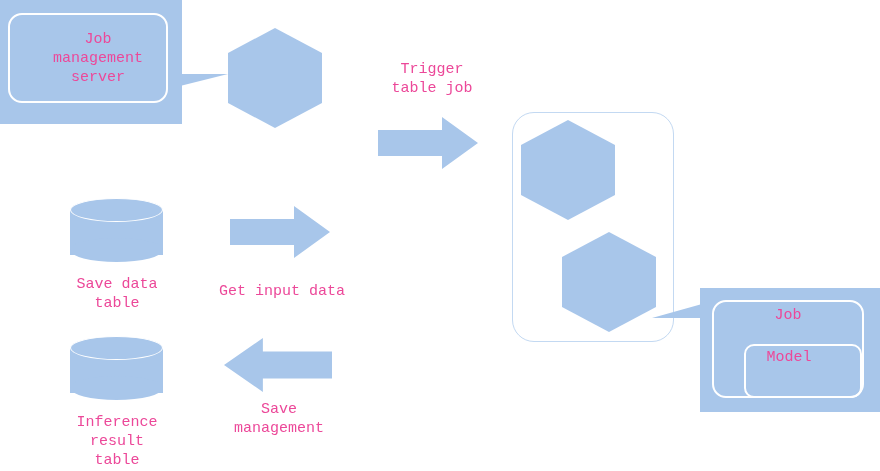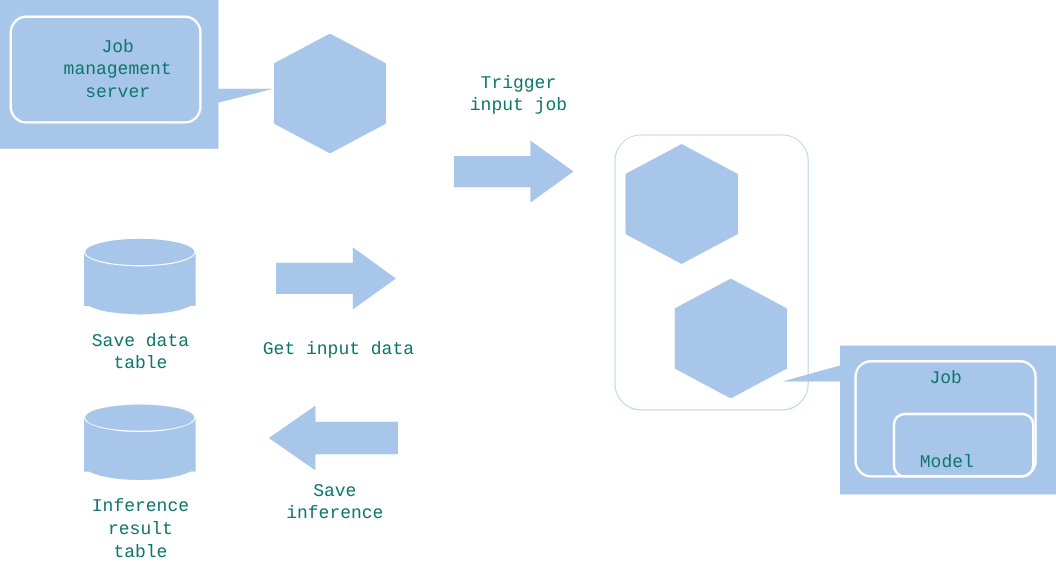--- a/index.html
+++ b/index.html
@@ -10,21 +10,21 @@
   #canvas {
     position: relative;
     width: 880px;
     height: 471px;
     background: #ffffff;
     overflow: hidden;
     font-family: "Liberation Mono", "DejaVu Sans Mono", monospace;
   }
   .label {
     position: absolute;
-    color: #0f766e;
+    color: #ec4899;
     font-size: 15px;
     line-height: 19px;
     text-align: center;
     white-space: pre-line;
     letter-spacing: 0px;
   }
   
   #jms-callout {
     position: absolute;
     left: -14px;
@@ -198,39 +198,39 @@
     position: absolute;
     left: 30px;
     top: 42px;
     width: 118px;
     height: 54px;
     border: 2px solid #ffffff;
     border-radius: 10px;
     box-sizing: border-box;
   }
   #lbl-job { left: 712px; top: 306px; width: 152px; }
-  #lbl-model { left: 730px; top: 348px; width: 118px; margin-top: 28px; }
+  #lbl-model { left: 730px; top: 348px; width: 118px; }
 </style>
 </head>
 <body>
 
 <div id="canvas">
 
   <div id="jms-callout">
     <div id="jms-inner"></div>
   </div>
   <div id="jms-tail"></div>
   <div class="label" id="jms-text">Job
 management
 server</div>
 
   <div class="hexagon" id="hex-standalone"></div>
 
   <div class="label" id="lbl-trigger">Trigger
-input job</div>
+table job</div>
   <div class="arrow-right" id="arrow-trigger"></div>
 
   <div id="cluster"></div>
   <div class="hexagon" id="hex-top"></div>
   <div class="hexagon" id="hex-bottom"></div>
 
   <div id="job-tail"></div>
   <div id="job-callout">
     <div id="job-inner">
       <div id="model-inner"></div>
@@ -254,15 +254,15 @@
     <div class="cyl-body"></div>
     <div class="cyl-bottom"></div>
     <div class="cyl-top"></div>
   </div>
   <div class="label" id="lbl-result-table">Inference
 result
 table</div>
 
   <div class="arrow-left" id="arrow-save"></div>
   <div class="label" id="lbl-save">Save
-inference</div>
+management</div>
 
 </div>
 
 </body></html>

